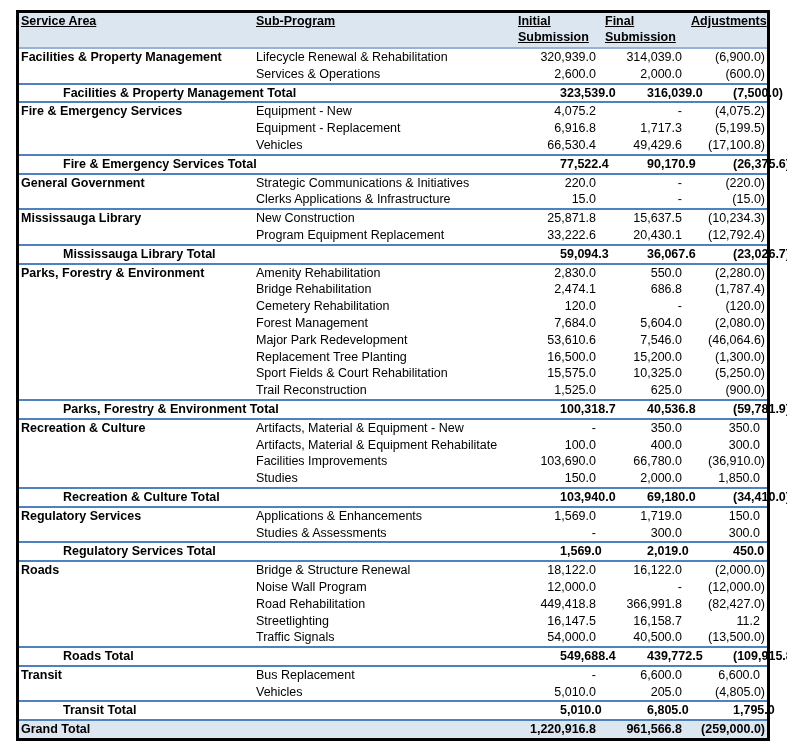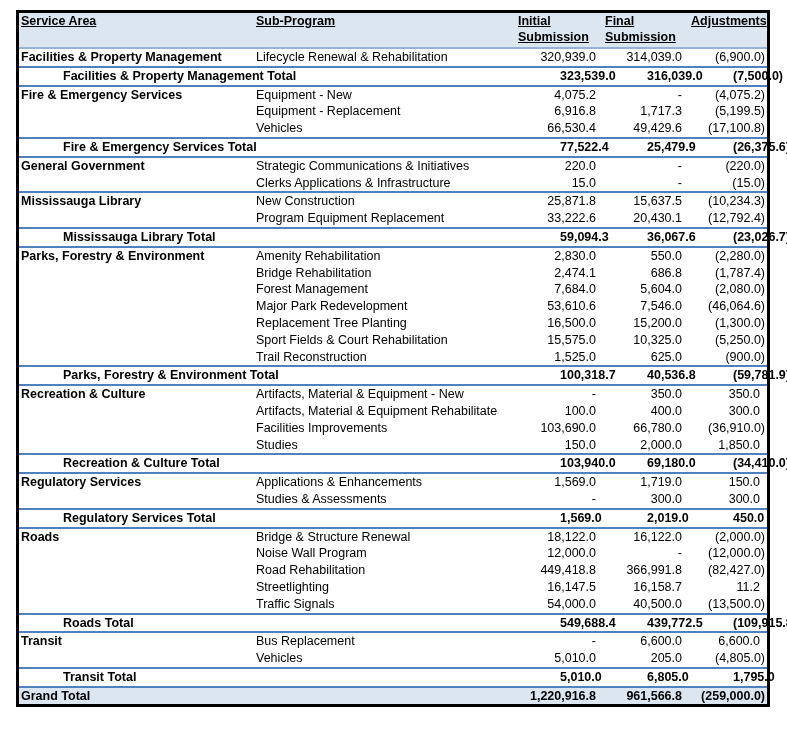--- a/index.html
+++ b/index.html
@@ -54,20 +54,27 @@
       </tr>
     </thead>
     <tbody id="tbody">
         <tr>
           <td class="sa">Facilities &amp; Property Management</td>
           <td>Lifecycle Renewal &amp; Rehabilitation</td>
           <td class="num paren-pos">320,939.0</td>
           <td class="num paren-pos">314,039.0</td>
           <td class="num">(6,900.0)</td>
         </tr>
+        <tr>
+          <td class="sa"></td>
+          <td>Services &amp; Operations</td>
+          <td class="num paren-pos">2,600.0</td>
+          <td class="num paren-pos">2,000.0</td>
+          <td class="num">(600.0)</td>
+        </tr>
         <tr class="total">
           <td colspan="2">Facilities &amp; Property Management Total</td>
           <td class="num paren-pos">323,539.0</td>
           <td class="num paren-pos">316,039.0</td>
           <td class="num">(7,500.0)</td>
         </tr>
         <tr class="group-first">
           <td class="sa">Fire &amp; Emergency Services</td>
           <td>Equipment - New</td>
           <td class="num paren-pos">4,075.2</td>
@@ -84,21 +91,21 @@
         <tr>
           <td class="sa"></td>
           <td>Vehicles</td>
           <td class="num paren-pos">66,530.4</td>
           <td class="num paren-pos">49,429.6</td>
           <td class="num">(17,100.8)</td>
         </tr>
         <tr class="total">
           <td colspan="2">Fire &amp; Emergency Services Total</td>
           <td class="num paren-pos">77,522.4</td>
-          <td class="num paren-pos">25,479.9</td>
+          <td class="num paren-pos">90,170.9</td>
           <td class="num">(26,375.6)</td>
         </tr>
         <tr class="group-first">
           <td class="sa">General Government</td>
           <td>Strategic Communications &amp; Initiatives</td>
           <td class="num paren-pos">220.0</td>
           <td class="num paren-pos">-</td>
           <td class="num">(220.0)</td>
         </tr>
         <tr>
@@ -137,20 +144,27 @@
         </tr>
         <tr>
           <td class="sa"></td>
           <td>Bridge Rehabilitation</td>
           <td class="num paren-pos">2,474.1</td>
           <td class="num paren-pos">686.8</td>
           <td class="num">(1,787.4)</td>
         </tr>
         <tr>
           <td class="sa"></td>
+          <td>Cemetery Rehabilitation</td>
+          <td class="num paren-pos">120.0</td>
+          <td class="num paren-pos">-</td>
+          <td class="num">(120.0)</td>
+        </tr>
+        <tr>
+          <td class="sa"></td>
           <td>Forest Management</td>
           <td class="num paren-pos">7,684.0</td>
           <td class="num paren-pos">5,604.0</td>
           <td class="num">(2,080.0)</td>
         </tr>
         <tr>
           <td class="sa"></td>
           <td>Major Park Redevelopment</td>
           <td class="num paren-pos">53,610.6</td>
           <td class="num paren-pos">7,546.0</td>

